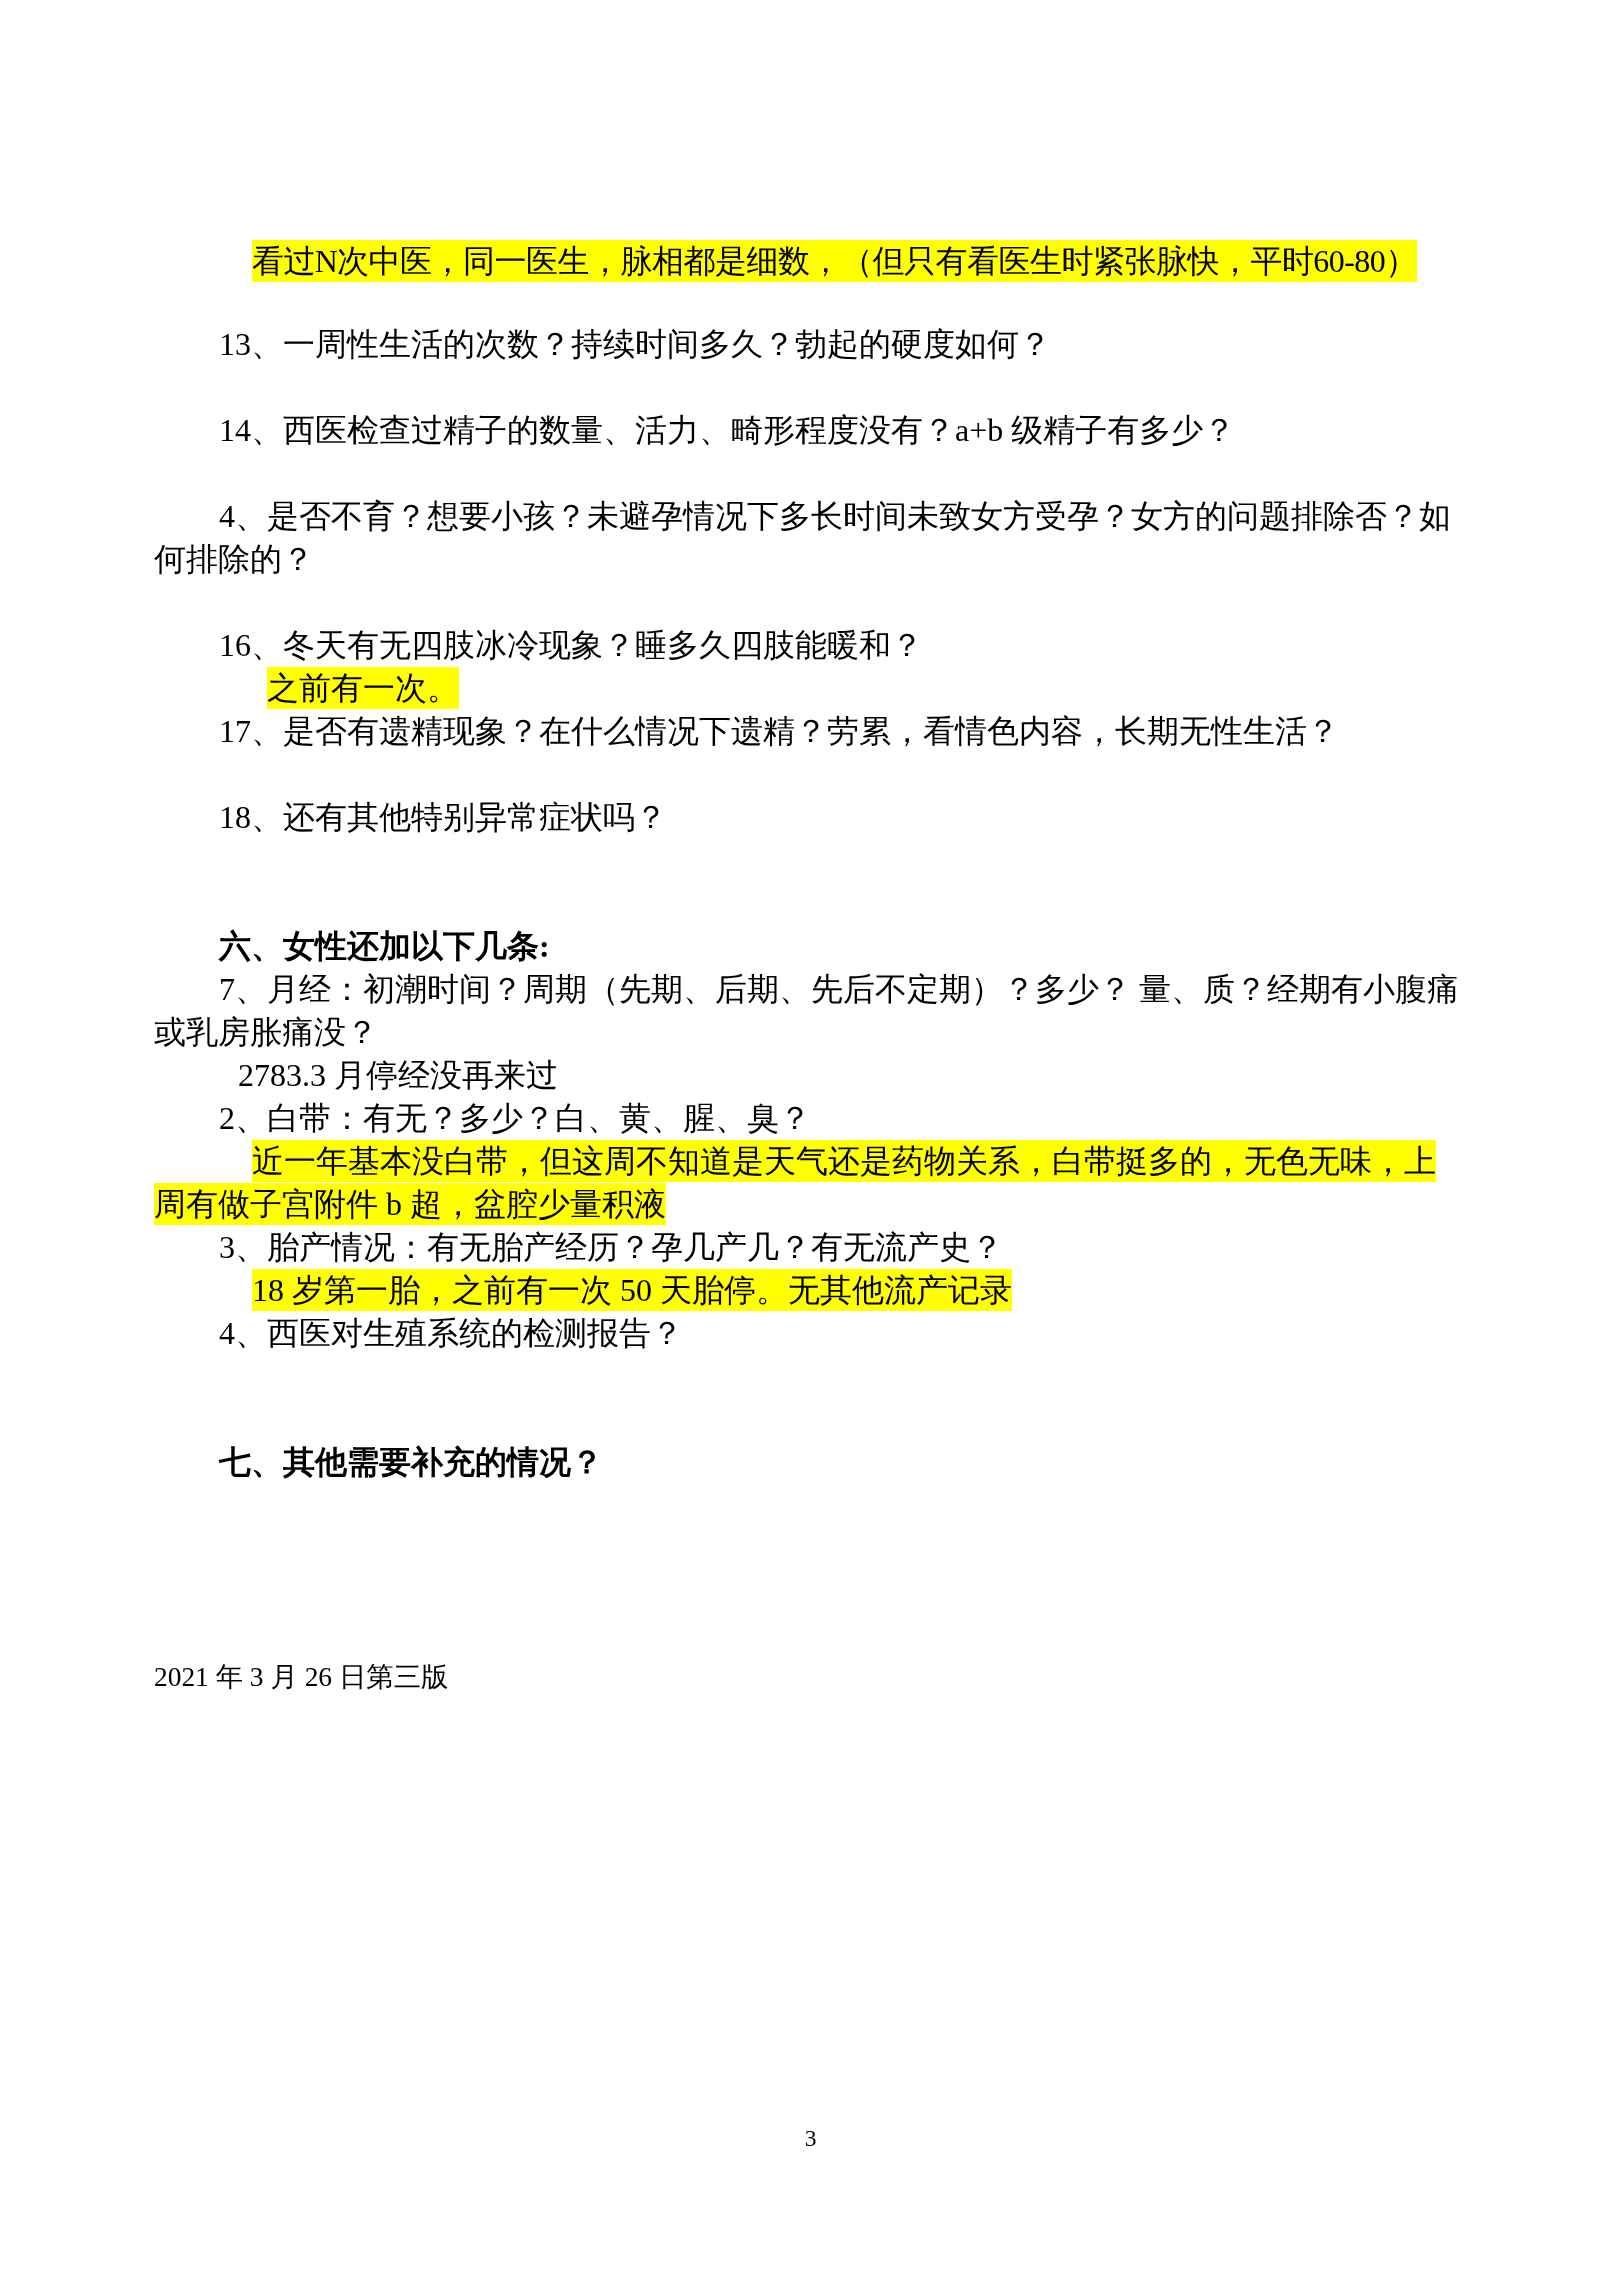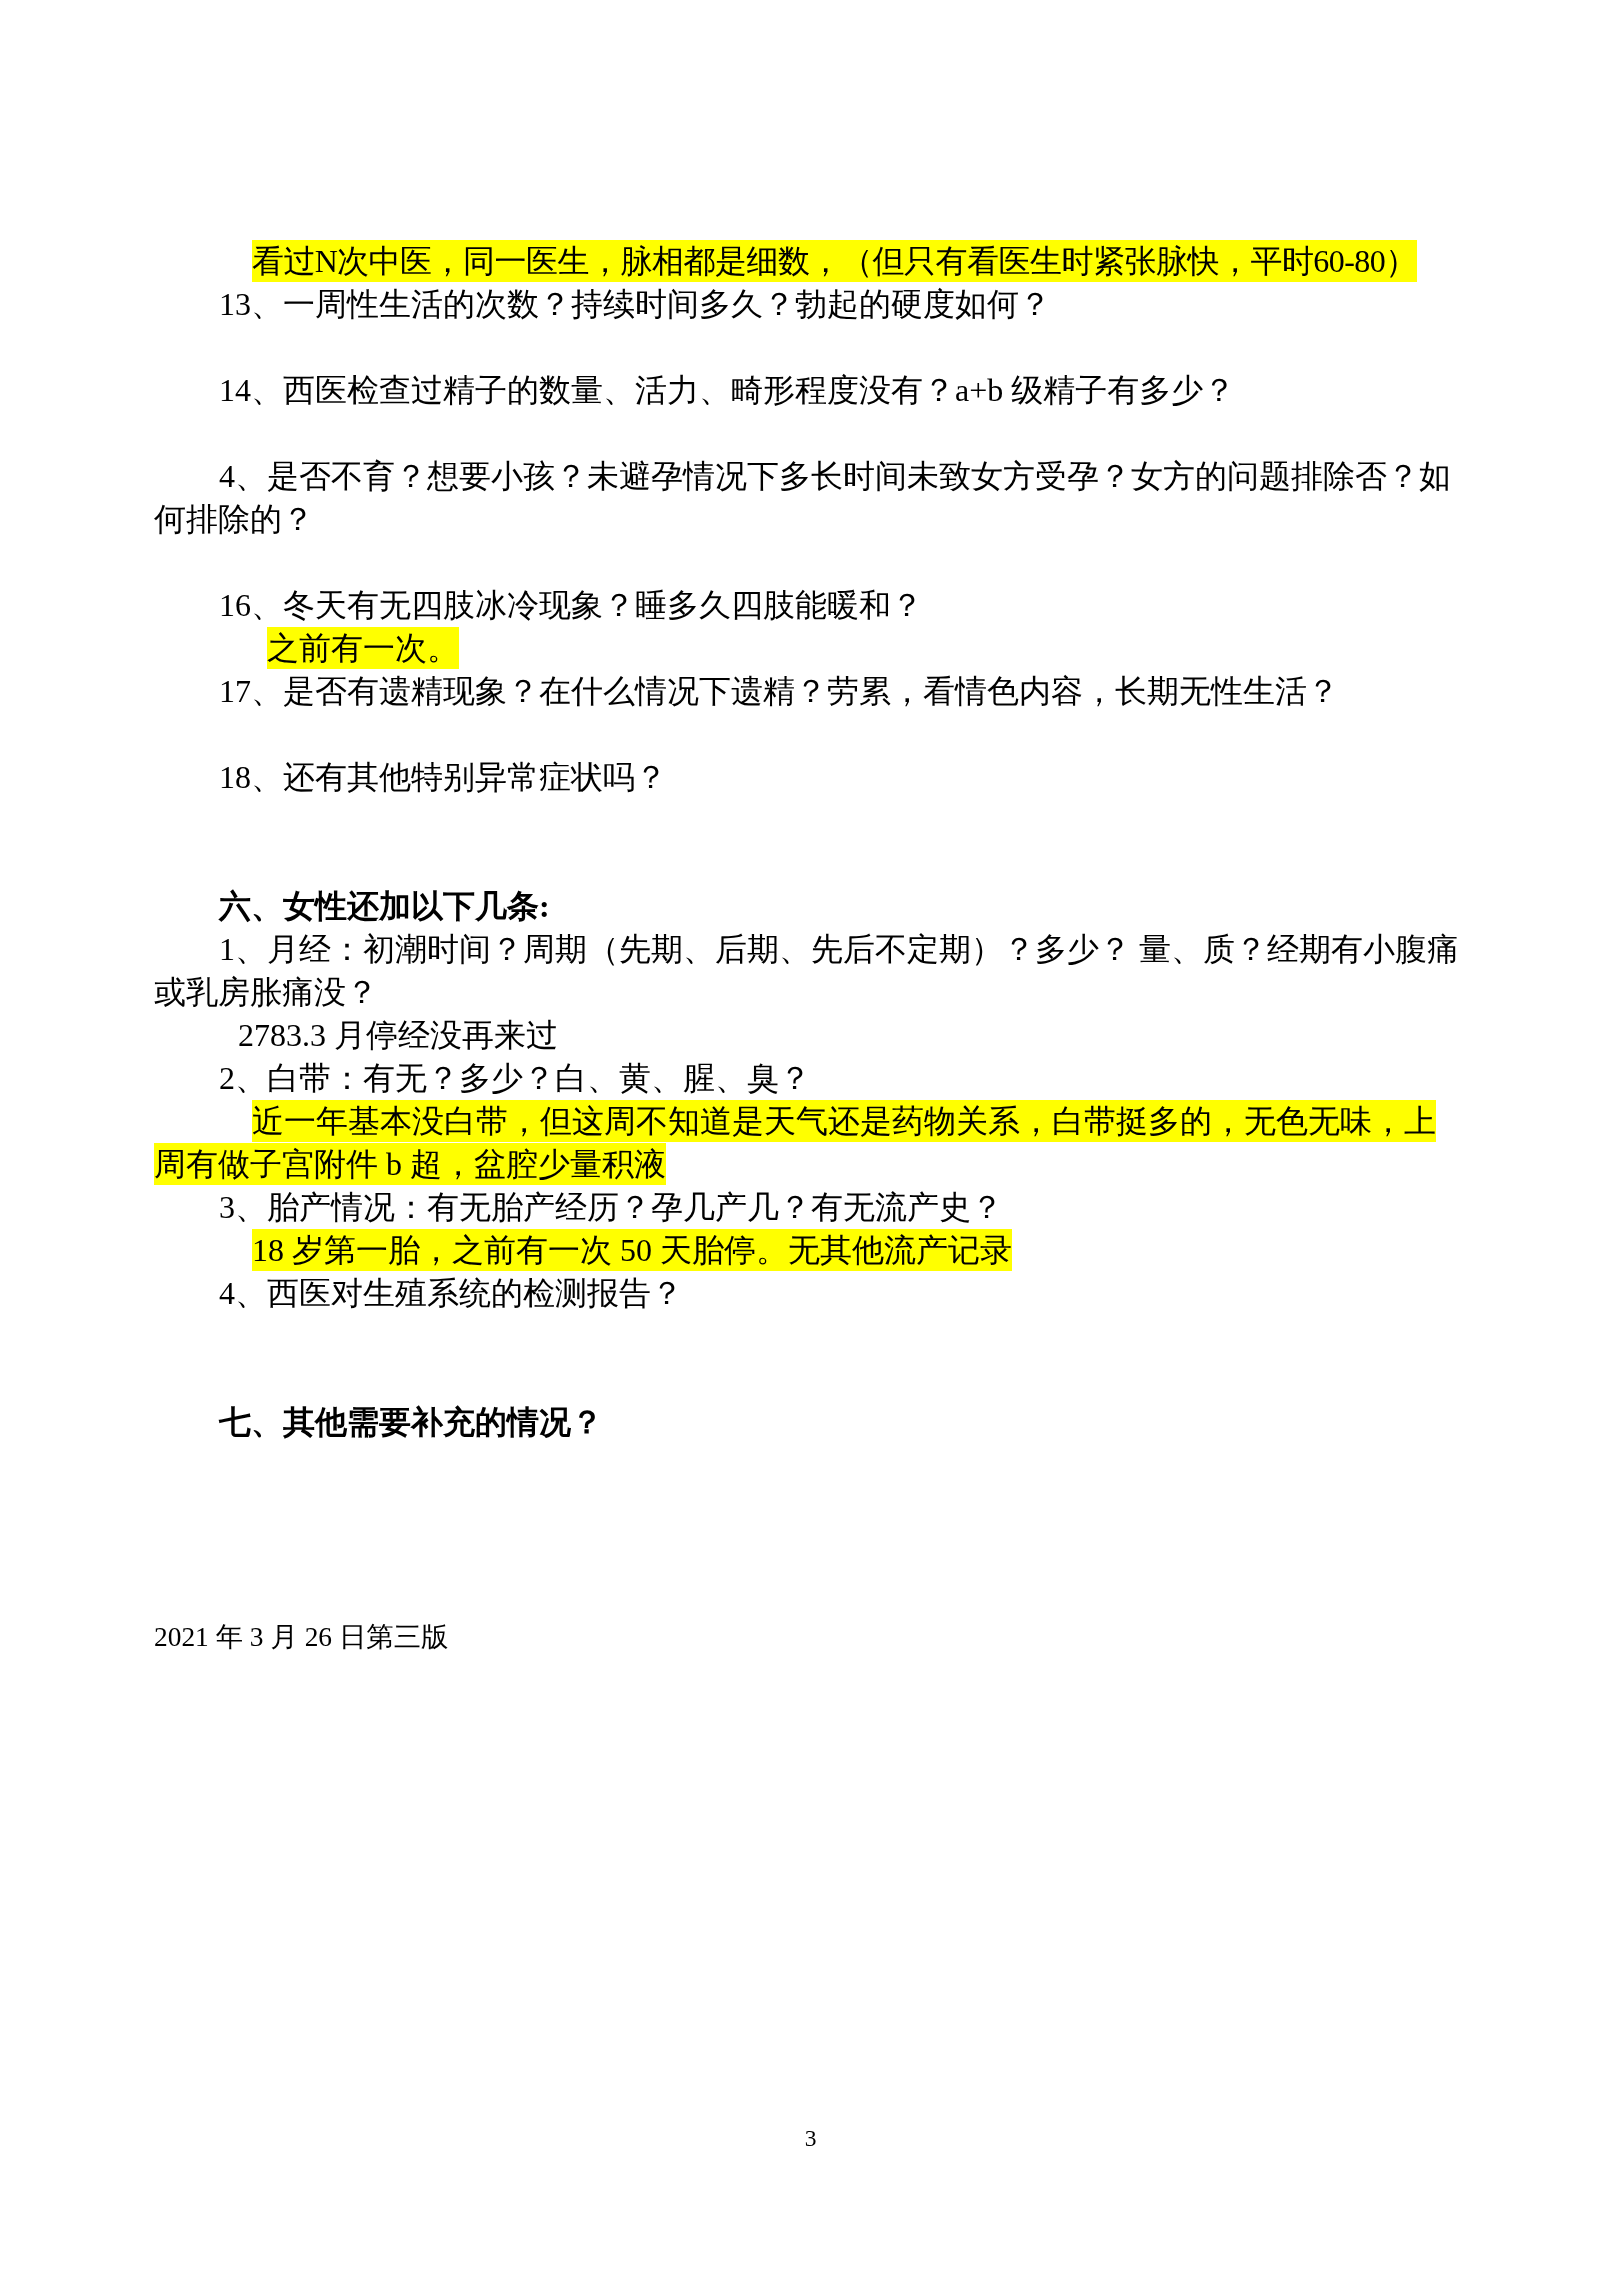--- a/index.html
+++ b/index.html
@@ -55,35 +55,35 @@
     line-height: 29px;
     color: #000000;
   }
 </style>
 </head>
 <body>
 
 <div class="page">
   <div id="flow">
       <div class="para tight" style="text-indent: 98px;"><span class="hl">看过 N 次中医，同一医生，脉相都是细数，（但只有看医生时紧张脉快，平时 60-80）</span></div>
-      <div class="para" style="text-indent: 65px;">13、一周性生活的次数？持续时间多久？勃起的硬度如何？</div>
+      <div class="para" style="text-indent: 65px; margin-top: 40px;">13、一周性生活的次数？持续时间多久？勃起的硬度如何？</div>
       <div class="blank"></div>
       <div class="para" style="text-indent: 65px;">14、西医检查过精子的数量、活力、畸形程度没有？a+b 级精子有多少？</div>
       <div class="blank"></div>
       <div class="para" style="text-indent: 65px;">4、是否不育？想要小孩？未避孕情况下多长时间未致女方受孕？女方的问题排除否？如何排除的？</div>
       <div class="blank"></div>
       <div class="para" style="text-indent: 65px;">16、冬天有无四肢冰冷现象？睡多久四肢能暖和？</div>
       <div class="para" style="text-indent: 113px;"><span class="hl">之前有一次。</span></div>
       <div class="para" style="text-indent: 65px;">17、是否有遗精现象？在什么情况下遗精？劳累，看情色内容，长期无性生活？</div>
       <div class="blank"></div>
       <div class="para" style="text-indent: 65px;">18、还有其他特别异常症状吗？</div>
       <div class="blank"></div>
       <div class="blank"></div>
       <div class="para bold" style="text-indent: 65px;">六、女性还加以下几条:</div>
-      <div class="para" style="text-indent: 65px;">1、月经：初潮时间？周期（先期、后期、先后不定期）？多少？ 量、质？经期有小腹痛或乳房胀痛没？</div>
+      <div class="para" style="text-indent: 65px;">7、月经：初潮时间？周期（先期、后期、先后不定期）？多少？ 量、质？经期有小腹痛或乳房胀痛没？</div>
       <div class="para" style="text-indent: 84px;">2783.3 月停经没再来过</div>
       <div class="para" style="text-indent: 65px;">2、白带：有无？多少？白、黄、腥、臭？</div>
       <div class="para" style="text-indent: 98px;"><span class="hl">近一年基本没白带，但这周不知道是天气还是药物关系，白带挺多的，无色无味，上周有做子宫附件 b 超，盆腔少量积液</span></div>
       <div class="para" style="text-indent: 65px;">3、胎产情况：有无胎产经历？孕几产几？有无流产史？</div>
       <div class="para" style="text-indent: 98px;"><span class="hl">18 岁第一胎，之前有一次 50 天胎停。无其他流产记录</span></div>
       <div class="para" style="text-indent: 65px;">4、西医对生殖系统的检测报告？</div>
       <div class="blank"></div>
       <div class="blank"></div>
       <div class="para bold" style="text-indent: 65px;">七、其他需要补充的情况？</div>
       <div class="blank"></div>

